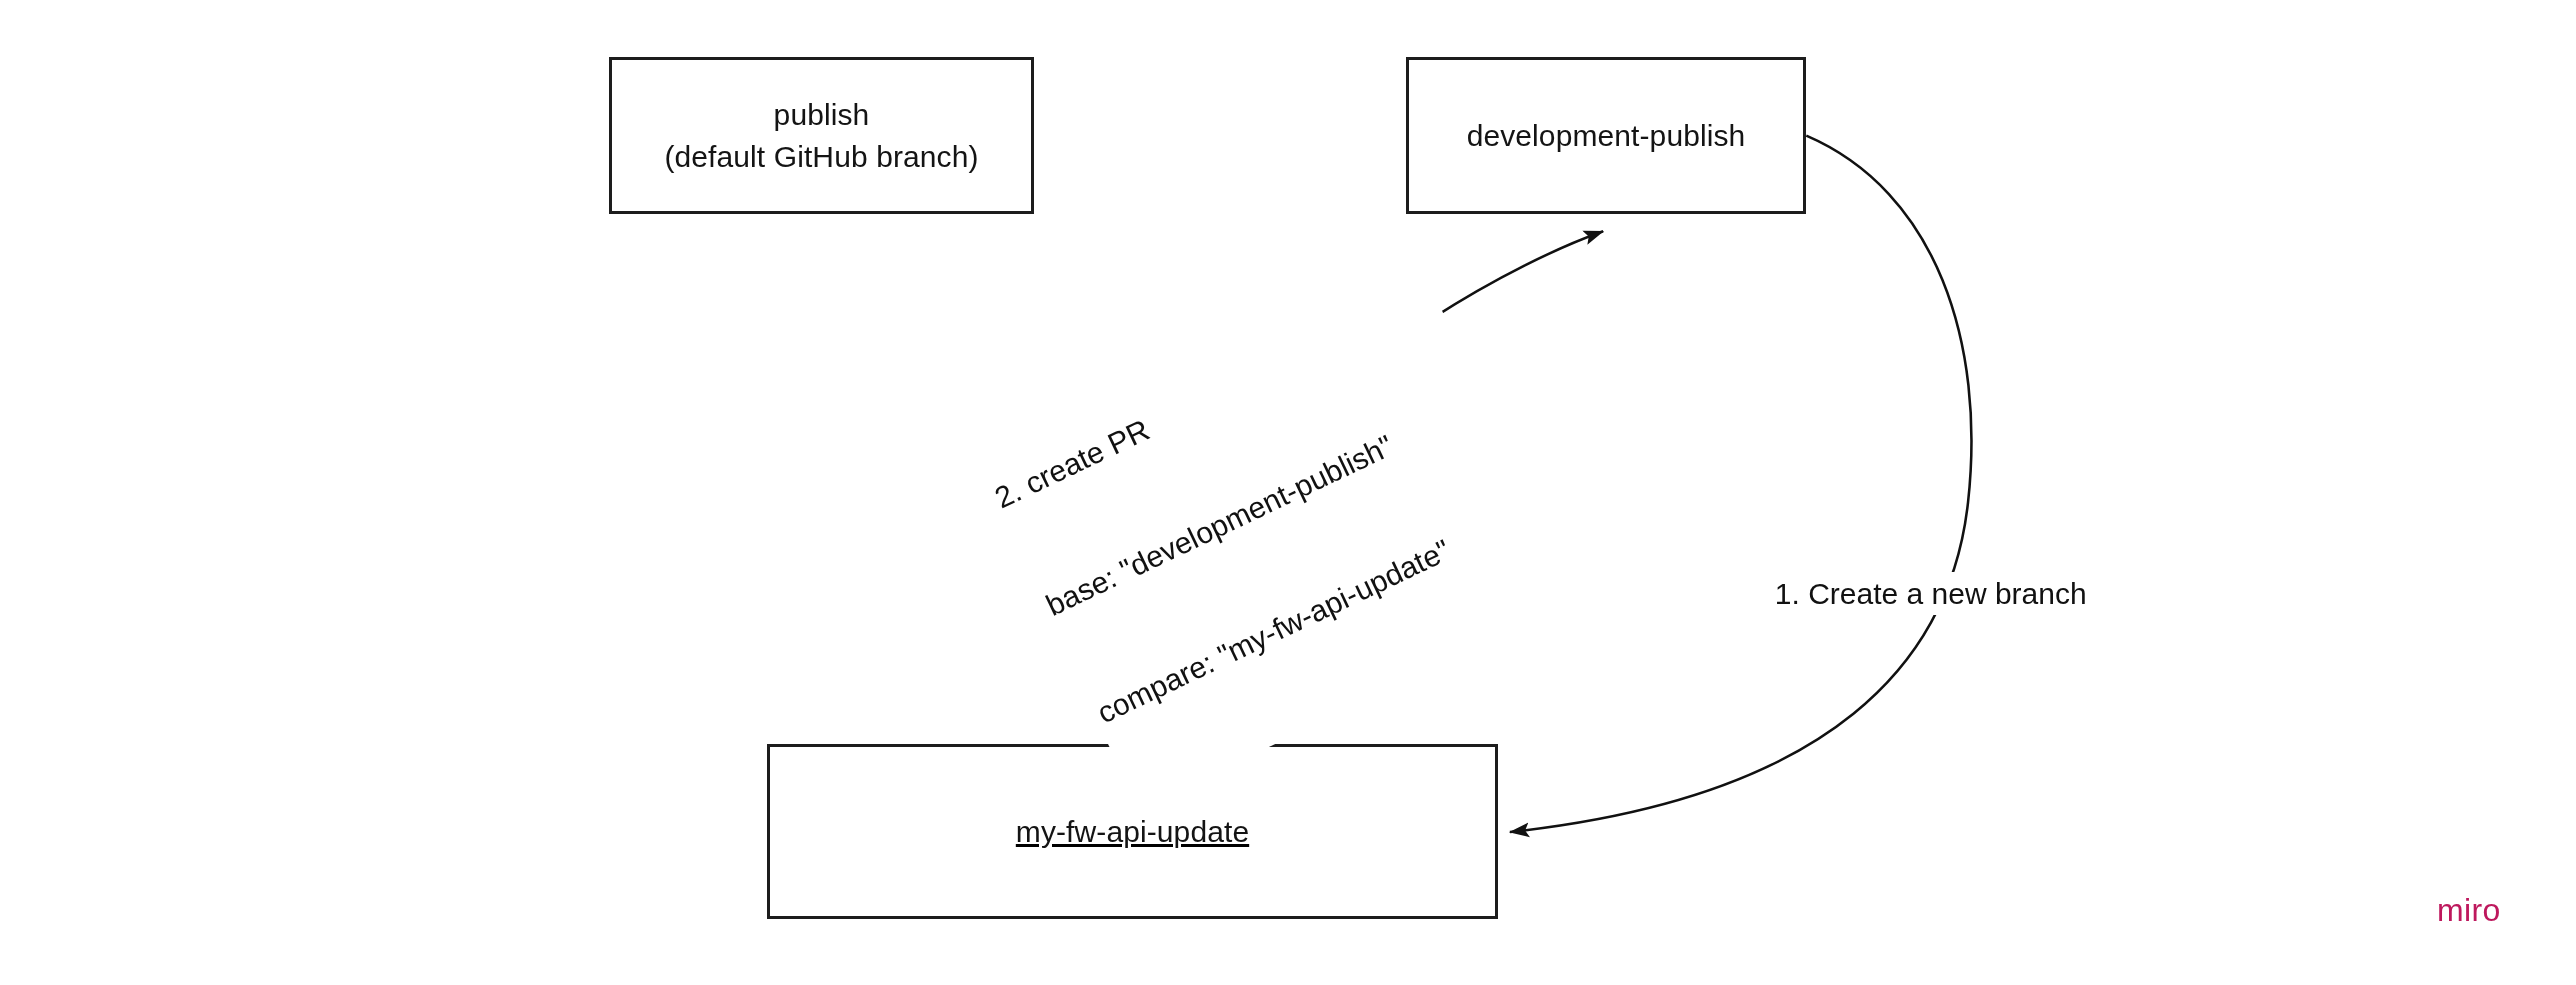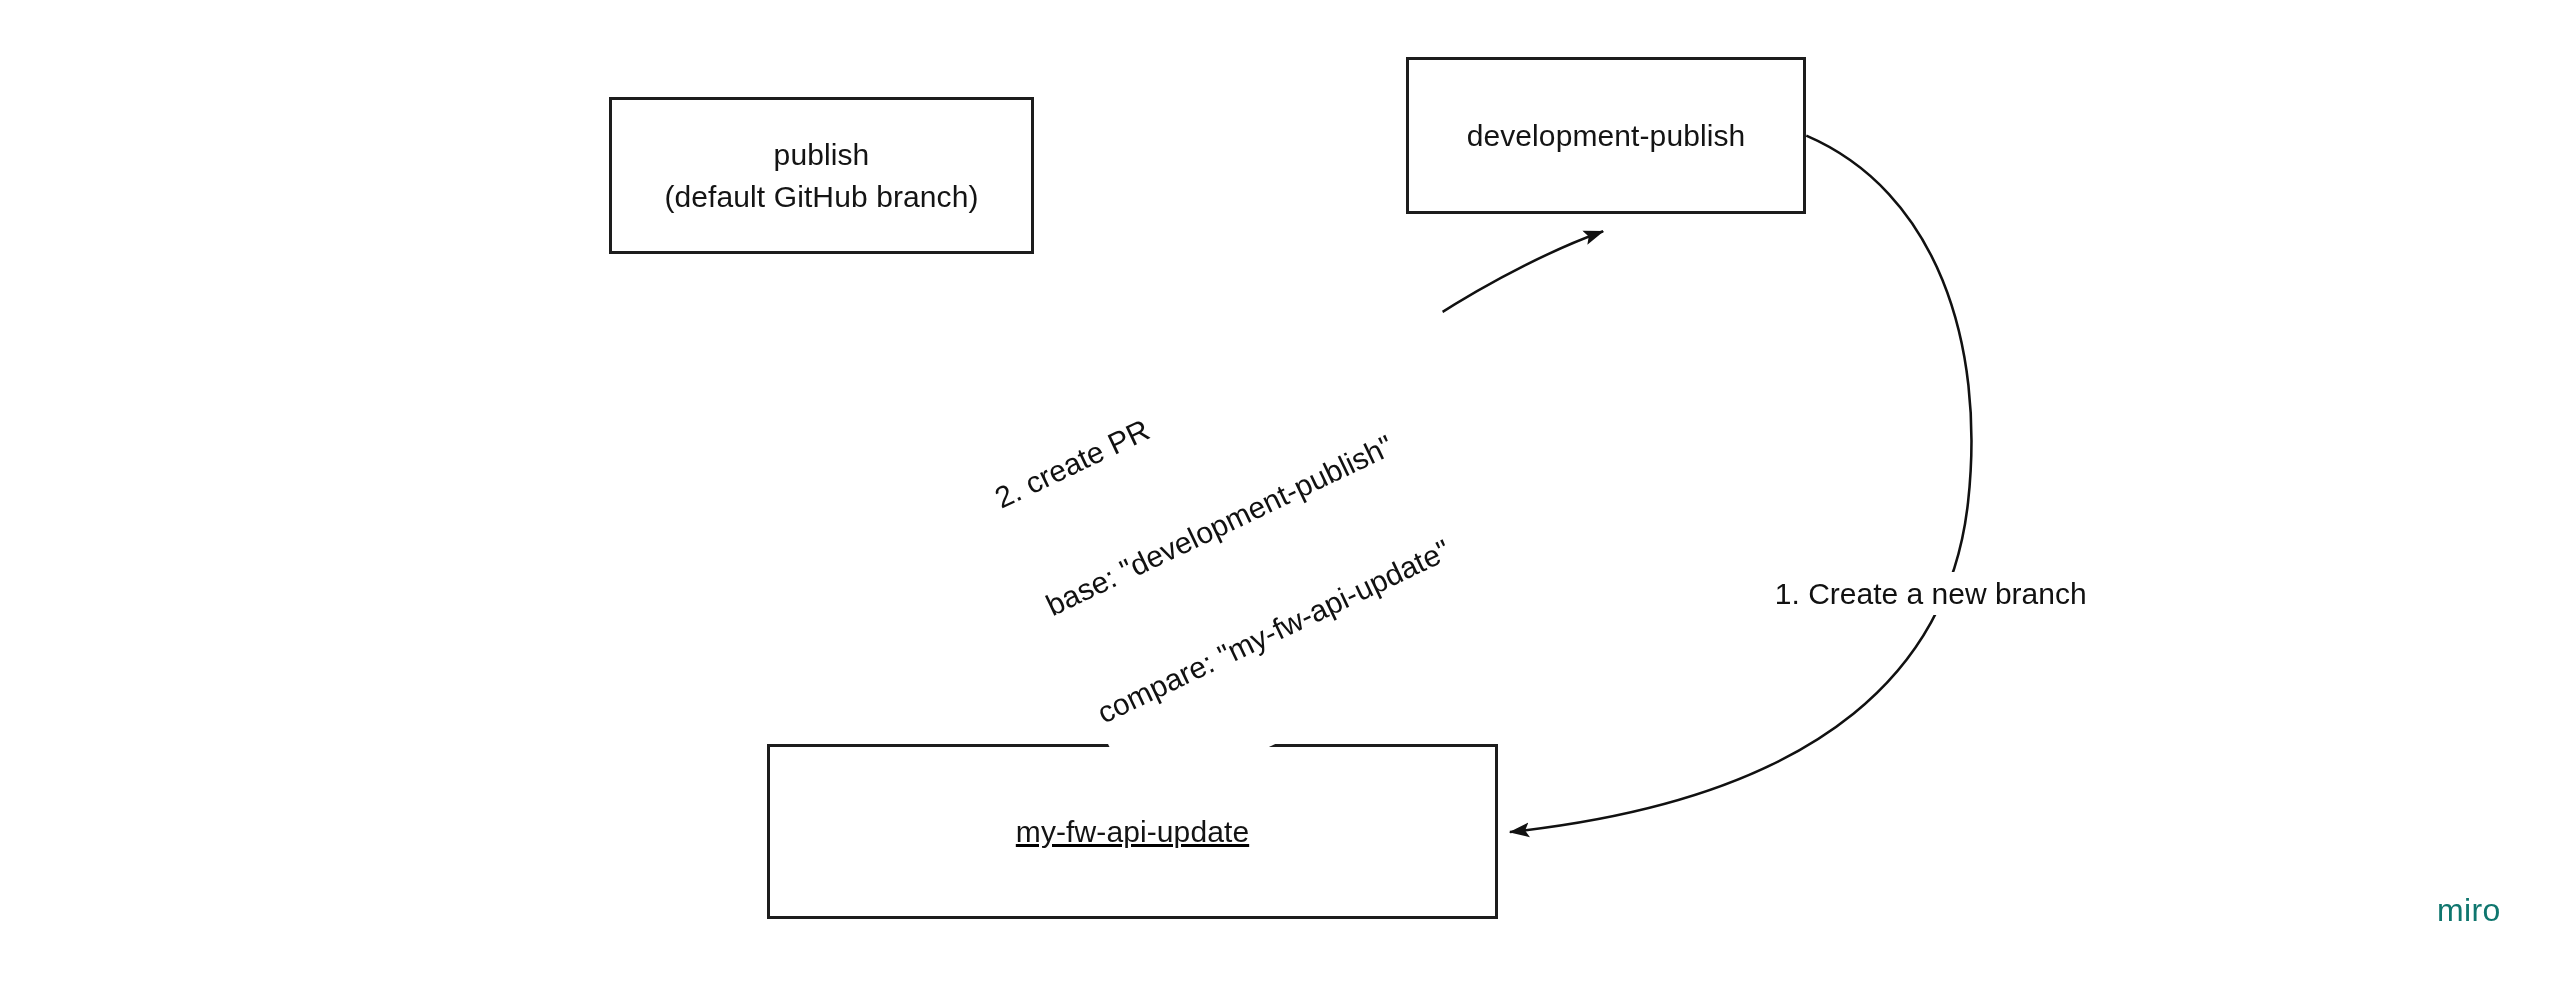--- a/index.html
+++ b/index.html
@@ -39,21 +39,20 @@
     line-height: 1.38;
     color: #141414;
     white-space: pre-line;
     letter-spacing: 0.1px;
   }
   #node-publish {
     left: 609px;
     top: 57px;
     width: 425px;
     height: 157px;
-    margin-top: 40px;
   }
   #node-development-publish {
     left: 1406px;
     top: 57px;
     width: 400px;
     height: 157px;
   }
   #node-my-fw-api-update {
     left: 767px;
     top: 744px;
@@ -85,21 +84,21 @@
   }
   #edge-label-create-pr .pr-line {
     display: block;
   }
   #watermark {
     position: absolute;
     left: 2437px;
     top: 892px;
     font-family: "Liberation Sans", sans-serif;
     font-size: 32px;
-    color: #0f766e;
+    color: #be185d;
     letter-spacing: 0.4px;
     font-weight: 400;
   }
 </style>
 </head>
 <body>
 
 <div id="canvas">
 
   <svg id="edges" viewBox="0 0 3233 1237" xmlns="http://www.w3.org/2000/svg">

